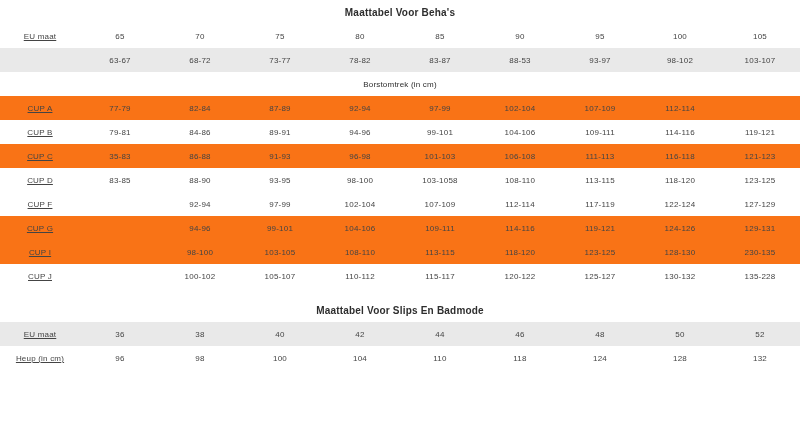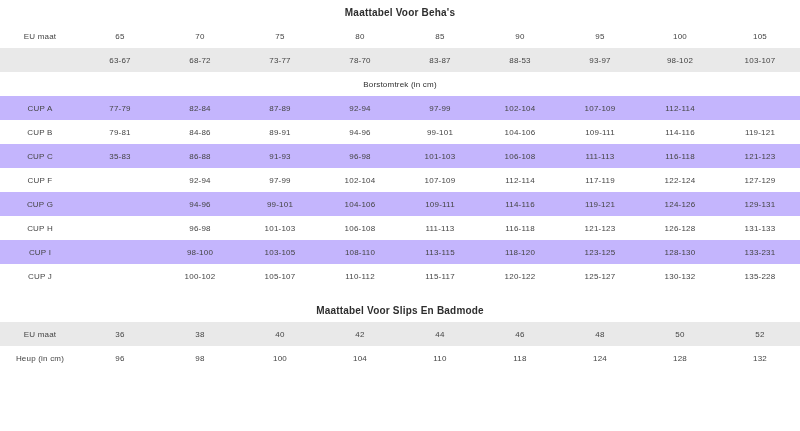--- a/index.html
+++ b/index.html
@@ -40,24 +40,25 @@
     height: 24px;
     font-size: 10px;
   }
   tr.band td {
     background: #e9e9e9;
   }
   tr.white td {
     background: #ffffff;
   }
   tr.light td {
-    background: #c4b5fd;
+    background: #f97316;
   }
   td.label {
     text-align: center;
+    text-decoration: underline;
   }
   .gap {
     height: 10px;
     background: #ffffff;
   }
 </style>
 </head>
 <body>
 
 <div class="sheet">
@@ -77,21 +78,21 @@
       <td>90</td>
       <td>95</td>
       <td>100</td>
       <td>105</td>
     </tr>
     <tr class="band">
       <td></td>
       <td>63-67</td>
       <td>68-72</td>
       <td>73-77</td>
-      <td>78-70</td>
+      <td>78-82</td>
       <td>83-87</td>
       <td>88-53</td>
       <td>93-97</td>
       <td>98-102</td>
       <td>103-107</td>
     </tr>
     <tr class="white">
       <td colspan="10" style="font-weight:normal;color:#2e2e2e;">Borstomtrek (in cm)</td>
     </tr>
 
@@ -125,20 +126,32 @@
       <td>86-88</td>
       <td>91-93</td>
       <td>96-98</td>
       <td>101-103</td>
       <td>106-108</td>
       <td>111-113</td>
       <td>116-118</td>
       <td>121-123</td>
     </tr>
     <tr class="white">
+      <td class="label">CUP D</td>
+      <td>83-85</td>
+      <td>88-90</td>
+      <td>93-95</td>
+      <td>98-100</td>
+      <td>103-1058</td>
+      <td>108-110</td>
+      <td>113-115</td>
+      <td>118-120</td>
+      <td>123-125</td>
+    </tr>
+    <tr class="white">
       <td class="label">CUP F</td>
       <td></td>
       <td>92-94</td>
       <td>97-99</td>
       <td>102-104</td>
       <td>107-109</td>
       <td>112-114</td>
       <td>117-119</td>
       <td>122-124</td>
       <td>127-129</td>
@@ -148,43 +161,31 @@
       <td></td>
       <td>94-96</td>
       <td>99-101</td>
       <td>104-106</td>
       <td>109-111</td>
       <td>114-116</td>
       <td>119-121</td>
       <td>124-126</td>
       <td>129-131</td>
     </tr>
-    <tr class="white">
-      <td class="label">CUP H</td>
-      <td></td>
-      <td>96-98</td>
-      <td>101-103</td>
-      <td>106-108</td>
-      <td>111-113</td>
-      <td>116-118</td>
-      <td>121-123</td>
-      <td>126-128</td>
-      <td>131-133</td>
-    </tr>
     <tr class="light">
       <td class="label">CUP I</td>
       <td></td>
       <td>98-100</td>
       <td>103-105</td>
       <td>108-110</td>
       <td>113-115</td>
       <td>118-120</td>
       <td>123-125</td>
       <td>128-130</td>
-      <td>133-231</td>
+      <td>230-135</td>
     </tr>
     <tr class="white">
       <td class="label">CUP J</td>
       <td></td>
       <td>100-102</td>
       <td>105-107</td>
       <td>110-112</td>
       <td>115-117</td>
       <td>120-122</td>
       <td>125-127</td>

